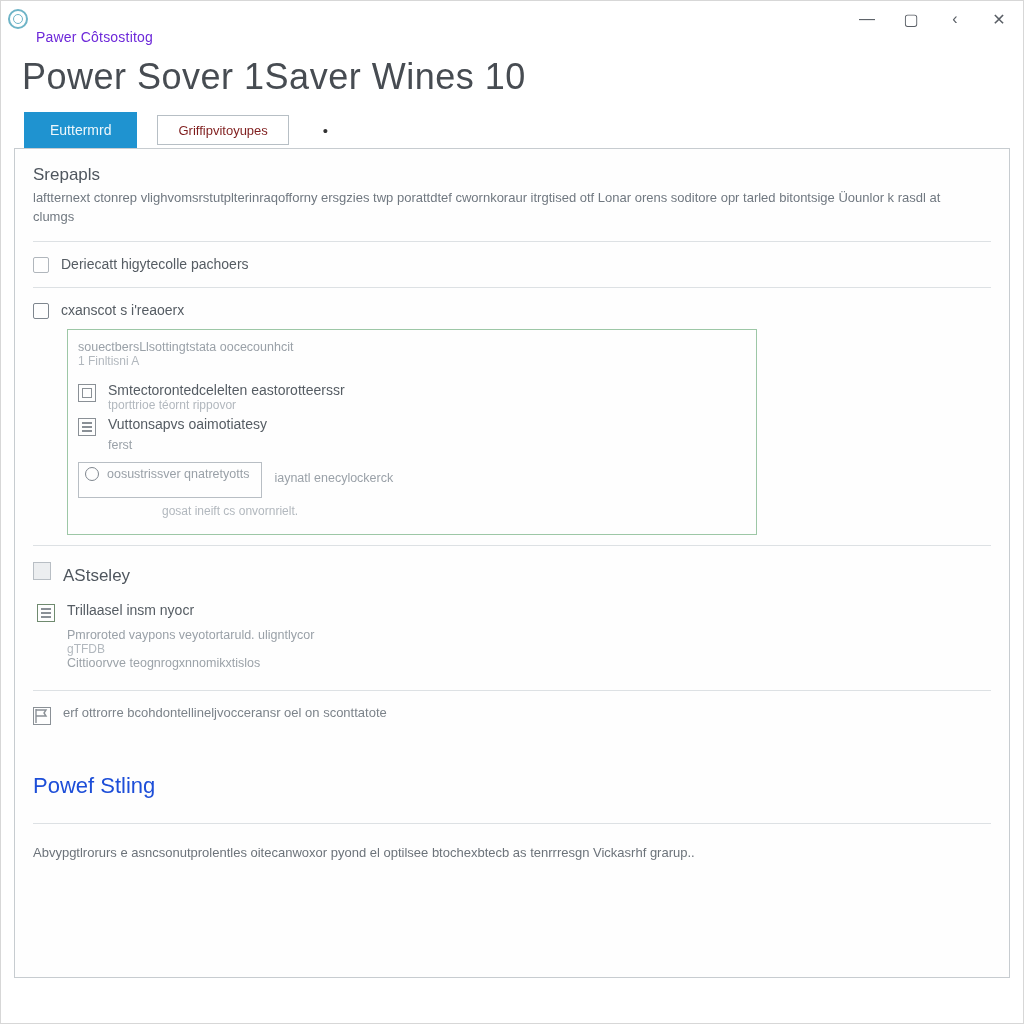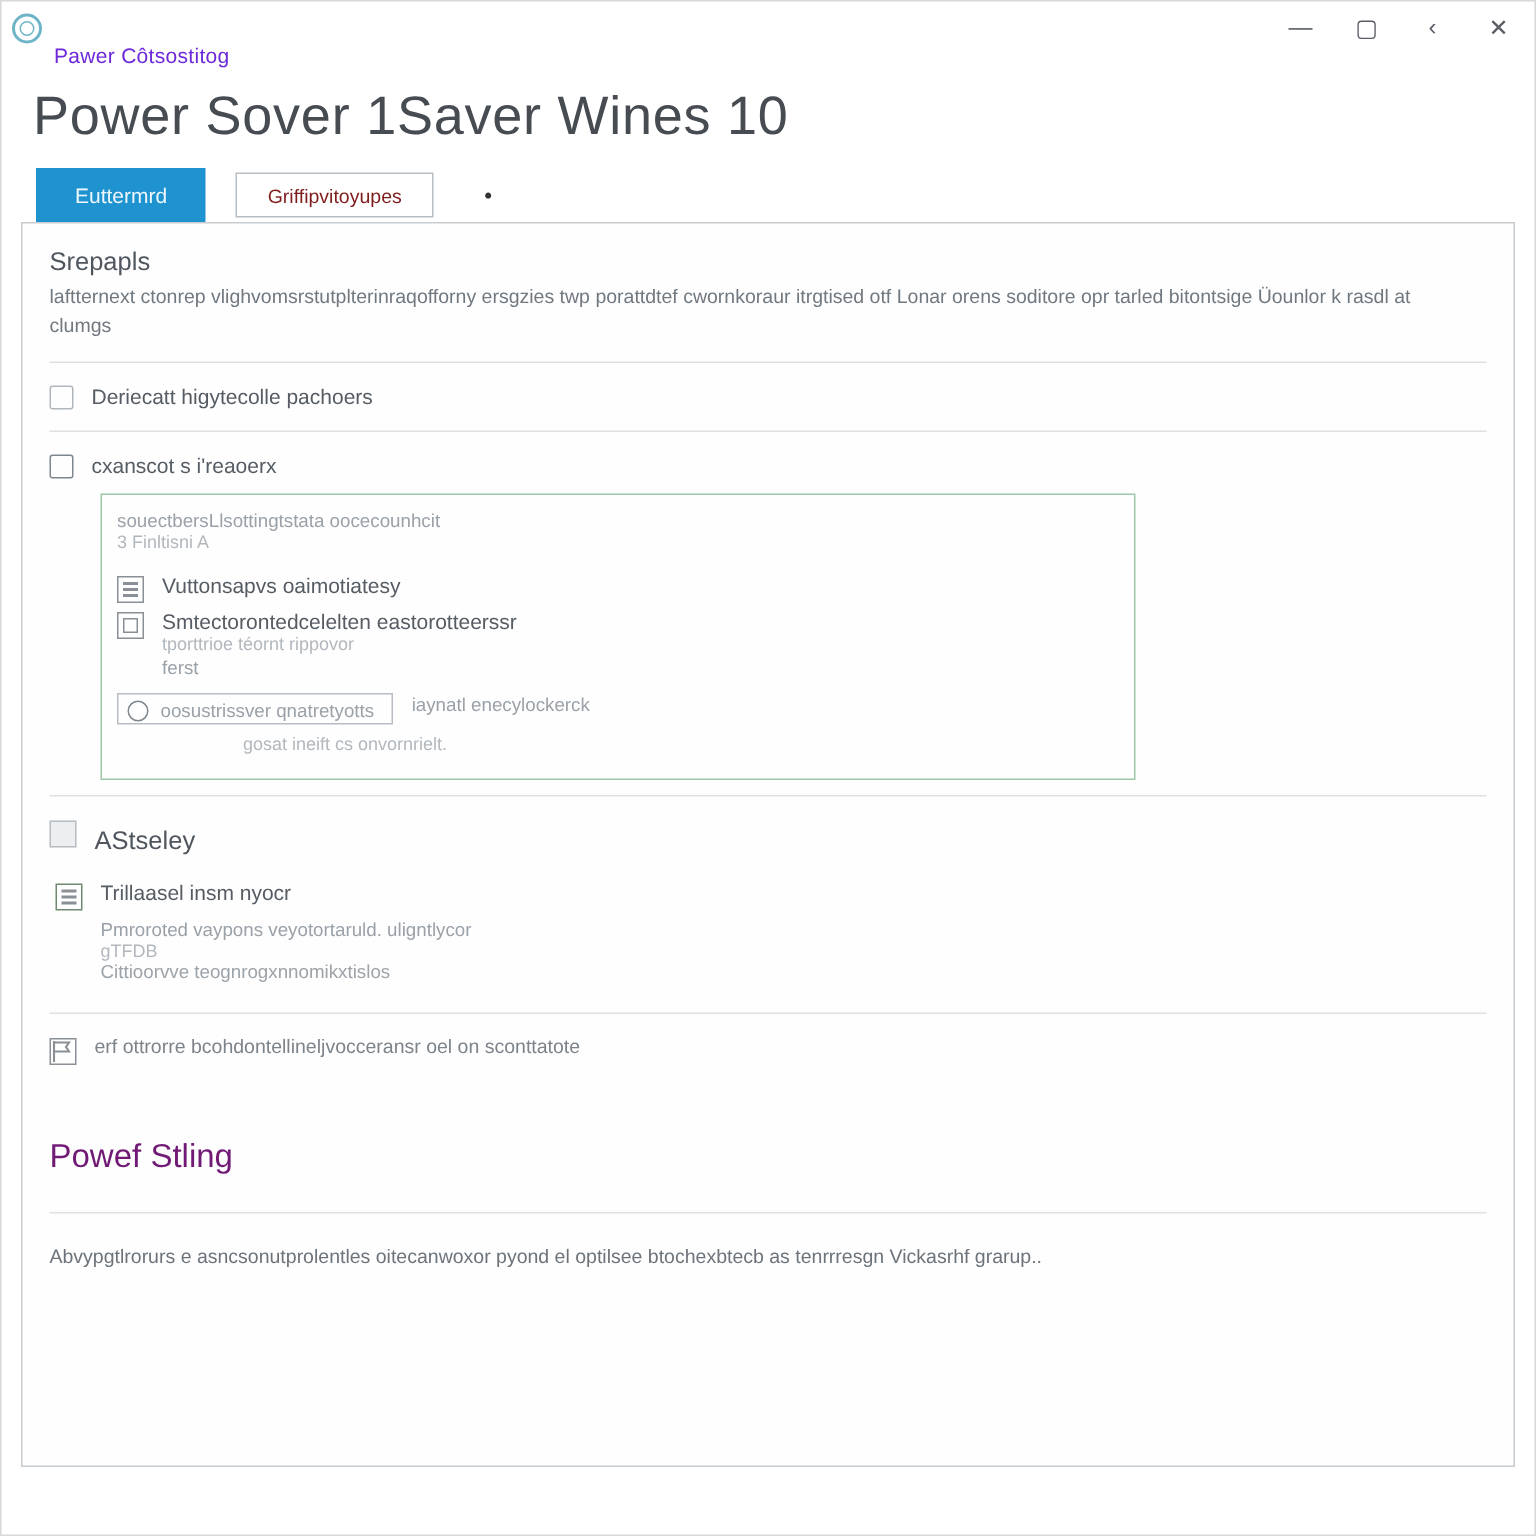--- a/index.html
+++ b/index.html
@@ -22,21 +22,21 @@
   .divider { border-top:1px solid #dde1e4; margin:8px 0;}
   .row { display:flex; align-items:flex-start; gap:12px; padding:6px 0; }
   .chk { width:16px; height:16px; border:1.5px solid #7e868e; border-radius:2px; flex:0 0 16px; margin-top:1px;}
   .chk.empty { border:1px solid #b0b6bc;}
   .row-label { font-size:14px; color:#555c63; }
   .sub { margin-left:34px;}
   .muted { color:#9aa1a8; font-size:12.5px; }
   .muted2 { color:#b2b8be; font-size:12px; font-style:normal;}
   .link { color:#2d8fc4; font-size:13px; text-align:right;}
   .highlight-box { border:1px solid #9dc7a6; padding:10px 10px 16px 10px; margin:4px 0 10px 0; position:relative;}
-  .inner-chip { display:inline-flex; align-items:center; gap:8px; border:1px solid #b8bec4; padding:4px 12px 1px 6px; margin-top:4px;}
+  .inner-chip { display:inline-flex; align-items:center; gap:8px; border:1px solid #b8bec4; padding:4px 12px 16px 6px; margin-top:4px;}
   .radio { width:14px; height:14px; border:1.5px solid #7e868e; border-radius:50%;}
   .iconbox { width:18px; height:18px; border:1.5px solid #8a9096; flex:0 0 18px; position:relative; margin-top:2px;}
   .iconbox.lines::before{content:"";position:absolute;left:3px;right:3px;top:3px;height:2px;background:#8a9096;box-shadow:0 4px 0 #8a9096,0 8px 0 #8a9096;}
   .iconbox.doc::after{content:"";position:absolute;inset:3px;border:1px solid #8a9096;}
   .footer-row { display:flex; justify-content:flex-end; padding:8px 20px 0 0;}
   .btn { border:1px solid #9aa0a6; padding:6px 26px; font-size:14px; color:#4a4f55; background:#f7f7f7;} .spacer12{height:12px;} .spacer18{height:18px;}
   .flexline{display:flex;align-items:center;}
   .grow{flex:1}
 </style>
 </head>
@@ -77,35 +77,35 @@
 
     <div class="divider"></div>
 
     <div class="row">
       <span class="chk"></span>
       <span class="row-label">cxanscot s i'reaoerx</span>
     </div>
 
     <div class="highlight-box" style="margin-left:34px;width:690px">
       <div class="muted">souectbersLlsottingtstata  oocecounhcit</div>
-      <div class="muted2">3 Finltisni A</div>
+      <div class="muted2">1 Finltisni A</div>
 
       <div class="spacer12"></div>
-
-      <div class="row" style="padding:2px 0">
-        <span class="iconbox lines"></span>
-        <span class="row-label">Vuttonsapvs oaimotiatesy</span>
-      </div>
 
       <div class="row" style="padding:2px 0">
         <span class="iconbox doc"></span>
         <div>
           <div class="row-label">Smtectorontedcelelten eastorotteerssr</div>
           <div class="muted2">tporttrioe téornt rippovor</div>
         </div>
+      </div>
+
+      <div class="row" style="padding:2px 0">
+        <span class="iconbox lines"></span>
+        <span class="row-label">Vuttonsapvs oaimotiatesy</span>
       </div>
 
       <div class="muted" style="margin-left:30px">ferst</div>
 
       <div class="flexline" style="gap:12px;margin-top:6px">
         <span class="inner-chip">
           <span class="radio"></span>
           <span class="muted">oosustrissver qnatretyotts</span>
         </span>
         <span class="muted">iaynatl enecylockerck</span>
@@ -138,21 +138,21 @@
         <svg viewBox="0 0 18 18" width="18" height="18" style="position:absolute;inset:-1px">
             <path d="M3 2v14M3 3h10l-2 3 2 3H3" fill="none" stroke="#8a9096" stroke-width="1.4"></path>
           </svg>
       </span>
       <span class="muted" style="font-size:13px;color:#7c838a">erf ottrorre  bcohdontellineljvocceransr oel  on sconttatote</span>
     </div>
 
     <div class="spacer18"></div>
       <div class="spacer18"></div>
 
-    <div class="section-title" style="font-size:22px;font-weight:300;color:#701a75">Powef Stling</div>
+    <div class="section-title" style="font-size:22px;font-weight:300;color:#1d4ed8">Powef Stling</div>
     <div class="spacer12"></div>
     <div class="divider"></div>
     <div class="spacer12"></div>
     <div class="section-desc" style="color:#6c737a">Abvypgtlrorurs e asncsonutprolentles oitecanwoxor pyond el optilsee btochexbtecb as tenrrresgn Vickasrhf grarup..</div>
 
 
   </div>
 </div>
 
 </body></html>

